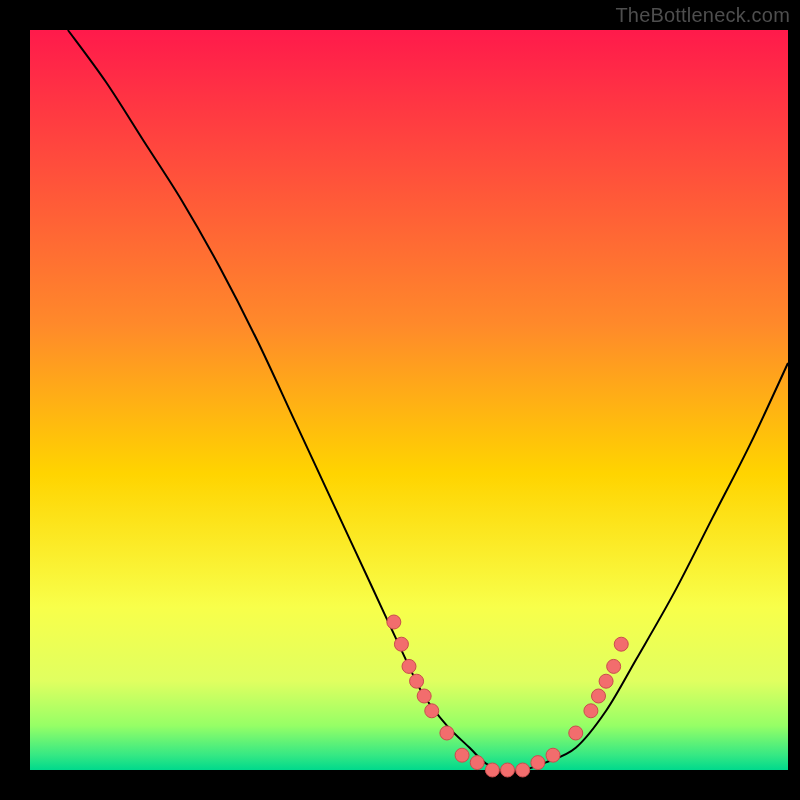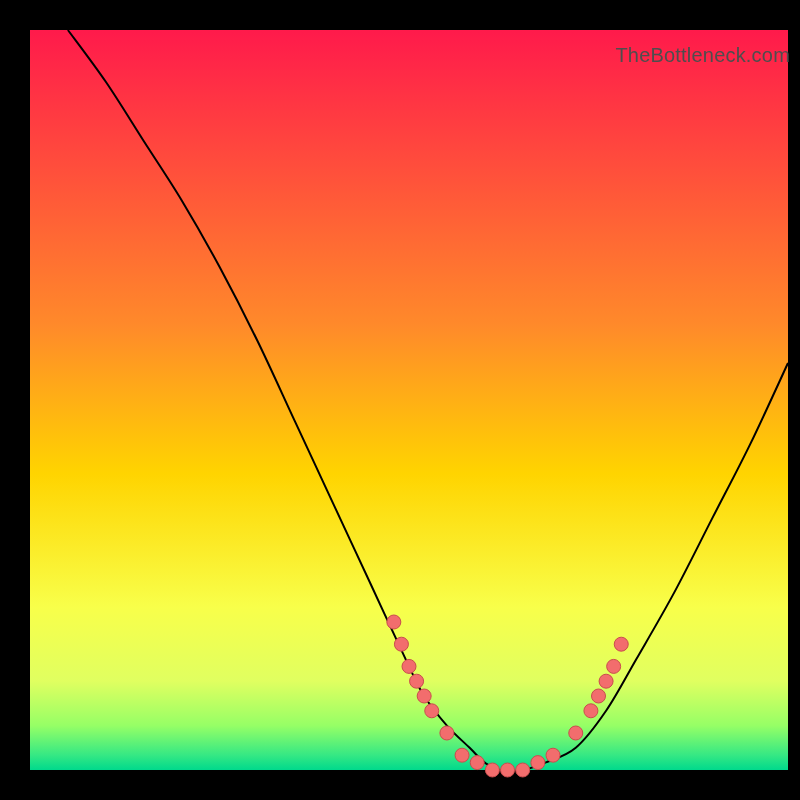--- a/index.html
+++ b/index.html
@@ -21,21 +21,20 @@
   }
   .watermark {
     position: absolute;
     top: 4px;
     right: 10px;
     color: #4e4e4e;
     font-size: 20px;
     font-weight: 400;
     letter-spacing: 0.2px;
     user-select: none;
-    margin-top: 40px;
   }
 </style>
 </head>
 <body>
 
 <div class="canvas-wrap">
 
   <svg id="plot" width="800" height="800" viewBox="0 0 800 800">
     <defs>
       <linearGradient id="bgGrad" x1="0" y1="0" x2="0" y2="1">

